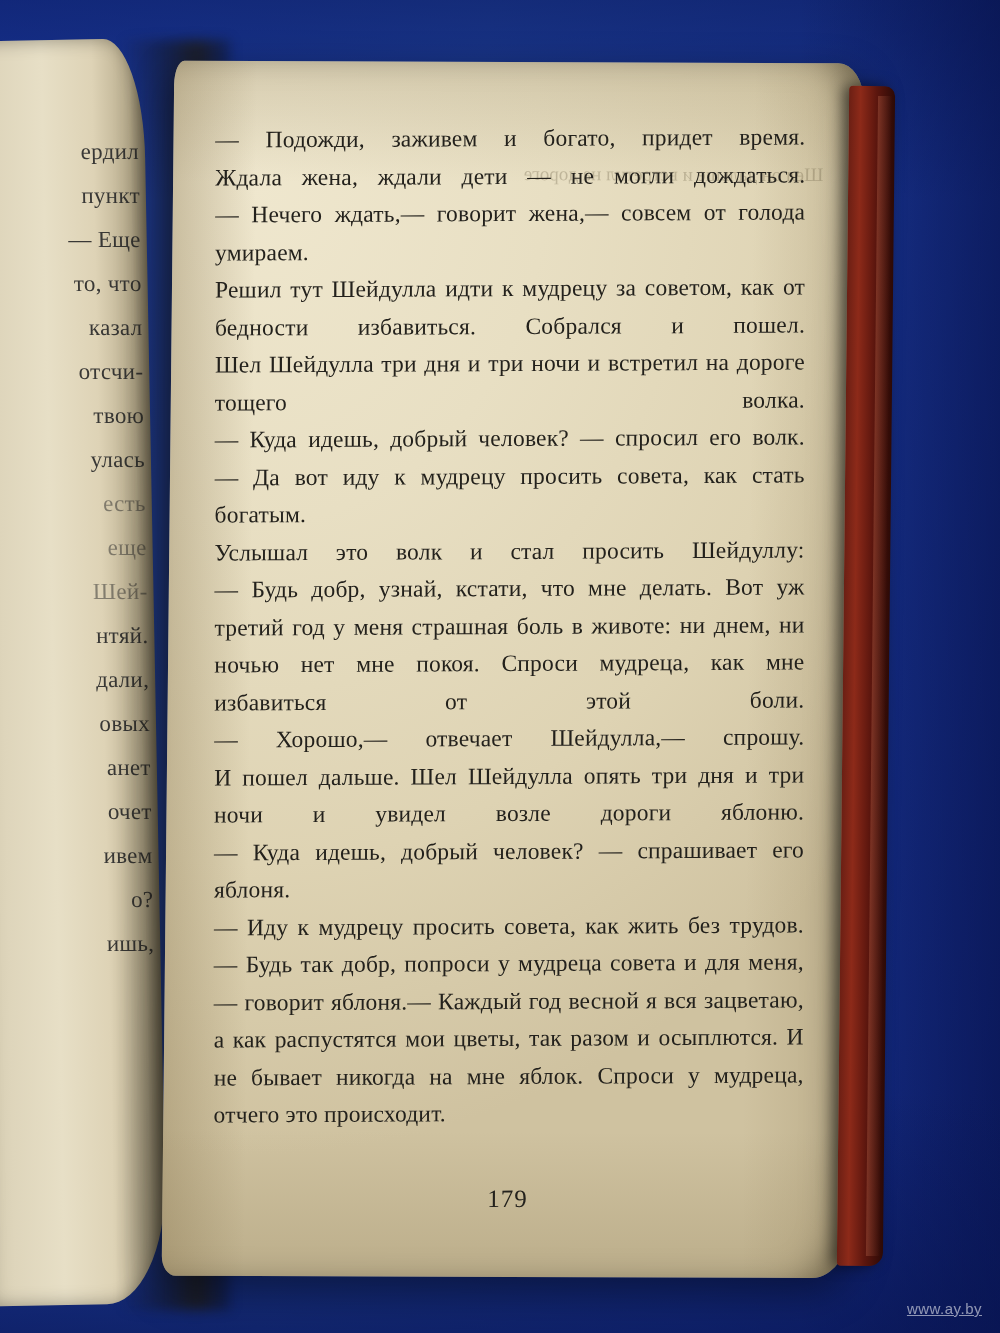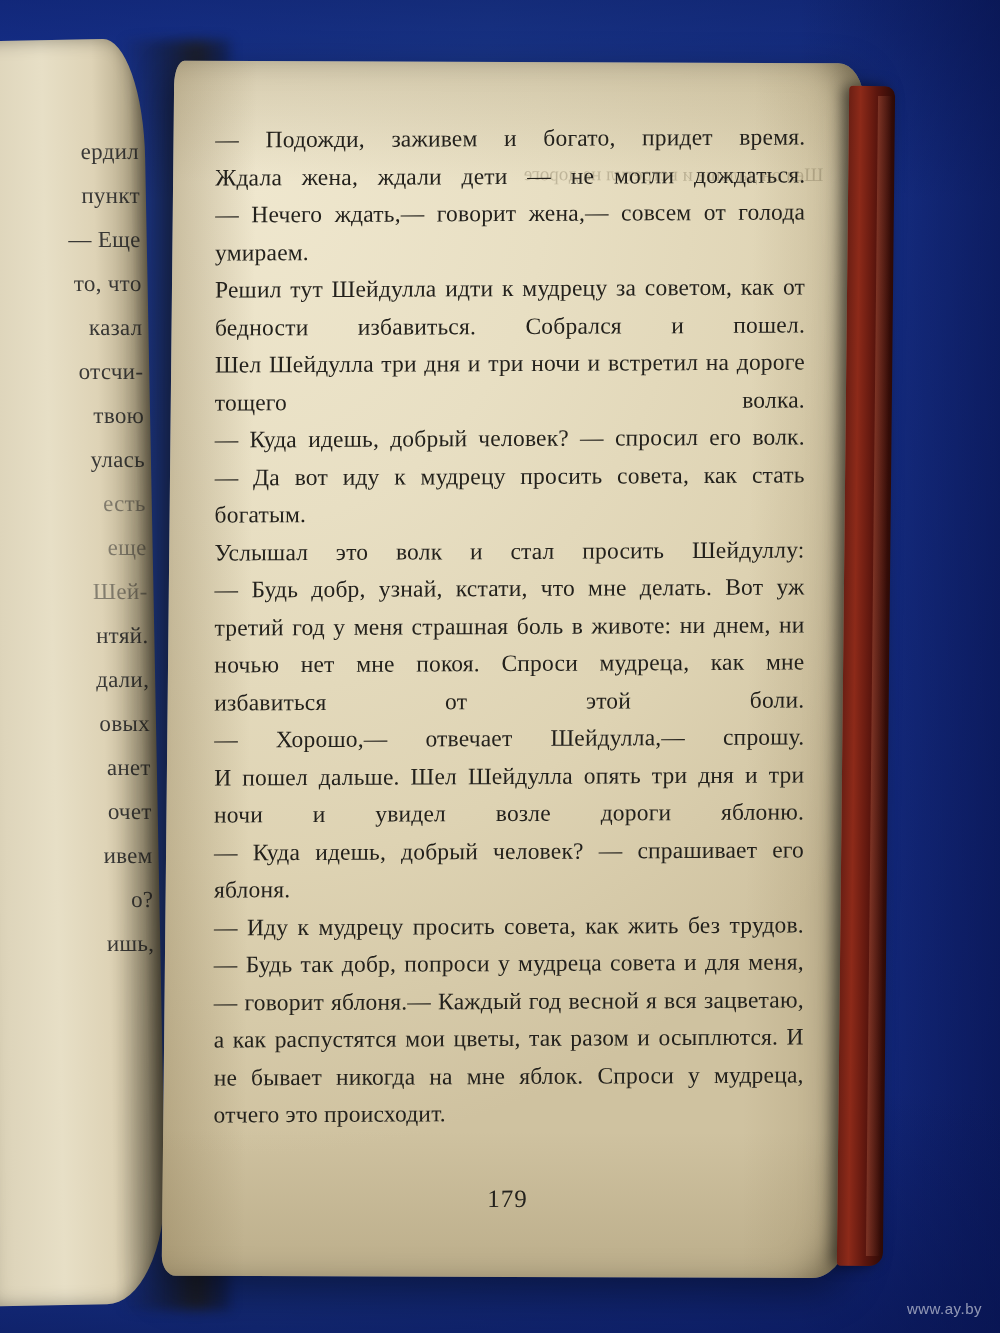--- a/index.html
+++ b/index.html
@@ -168,20 +168,21 @@
 
   
   .watermark {
     position: absolute;
     right: 18px;
     bottom: 16px;
     font-family: "Liberation Sans", sans-serif;
     font-size: 15px;
     color: rgba(255,255,255,.55);
     letter-spacing: .5px;
+    text-decoration: underline;
   }
 </style>
 </head>
 <body>
 
 <div id="photo">
 
   <div class="bg-shade-top"></div>
   <div class="bg-shade-right"></div>
   <div class="bg-shade-bottom"></div>

